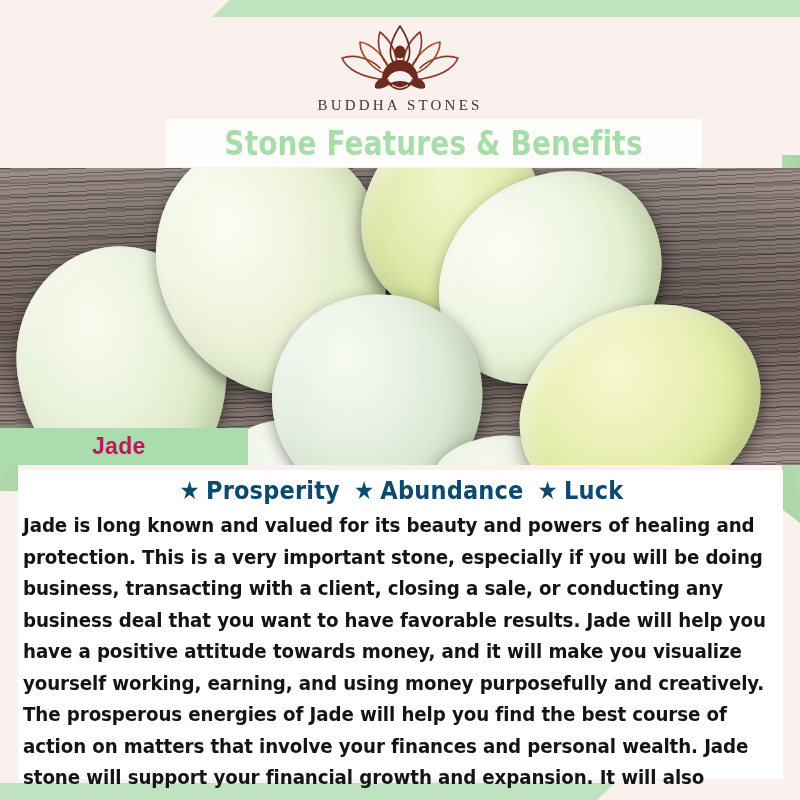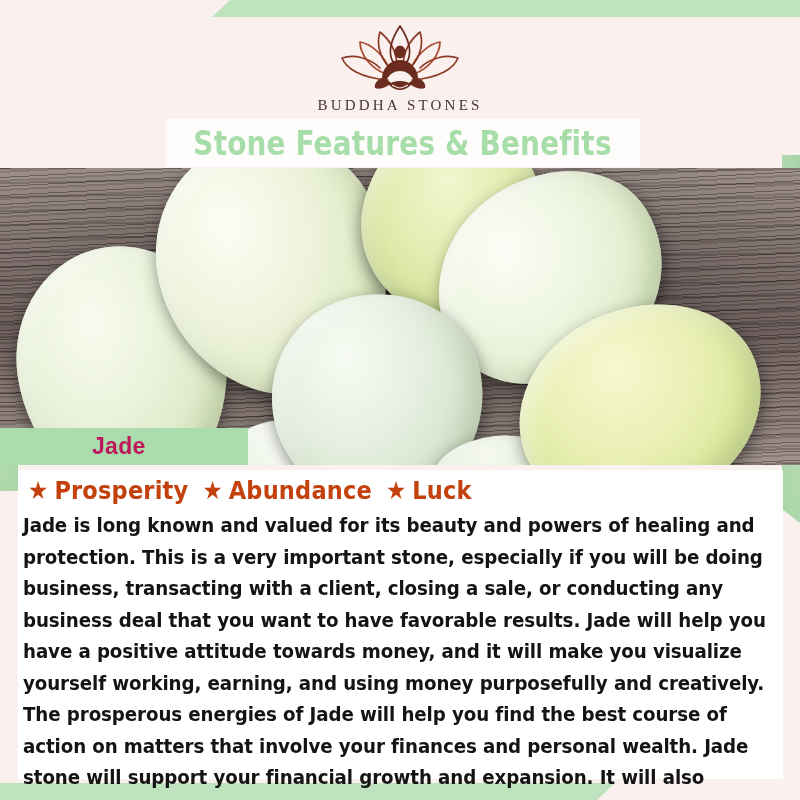--- a/index.html
+++ b/index.html
@@ -84,21 +84,21 @@
     letter-spacing: 3.2px;
     color: #4a3330;
     font-weight: 400;
   }
 
   
   .title-band {
     position: absolute;
     top: 119px;
     left: 166px;
-    width: 474px;
+    width: 536px;
     height: 48px;
     background: #fffdfc;
     display: flex;
     align-items: center;
     justify-content: center;
   }
   .title-band .title-text {
     font-family: "Liberation Sans Narrow", "DejaVu Sans Condensed", "Liberation Sans", sans-serif;
     font-weight: 700;
     font-size: 33px;
@@ -215,24 +215,25 @@
     position: absolute;
     left: 18px;
     top: 470px;
     width: 765px;
     height: 309px;
     background: #ffffff;
   }
   .keywords {
     margin: 0;
     padding: 6px 4px 3px 0;
+    text-align: center;
     font-family: "Liberation Sans Narrow", "DejaVu Sans Condensed", "Liberation Sans", sans-serif;
     font-weight: 700;
     font-size: 25px;
-    color: #c2410c;
+    color: #0c4a6e;
     white-space: nowrap;
     letter-spacing: 0.2px;
   }
   .keywords .kw { margin: 0 4px; }
   .keywords .star { margin: 0 2px 0 10px; }
   .body-text {
     margin: 0;
     padding: 2px 4px 0 5px;
     font-family: "Liberation Sans Narrow", "DejaVu Sans Condensed", "Liberation Sans", sans-serif;
     font-weight: 700;

